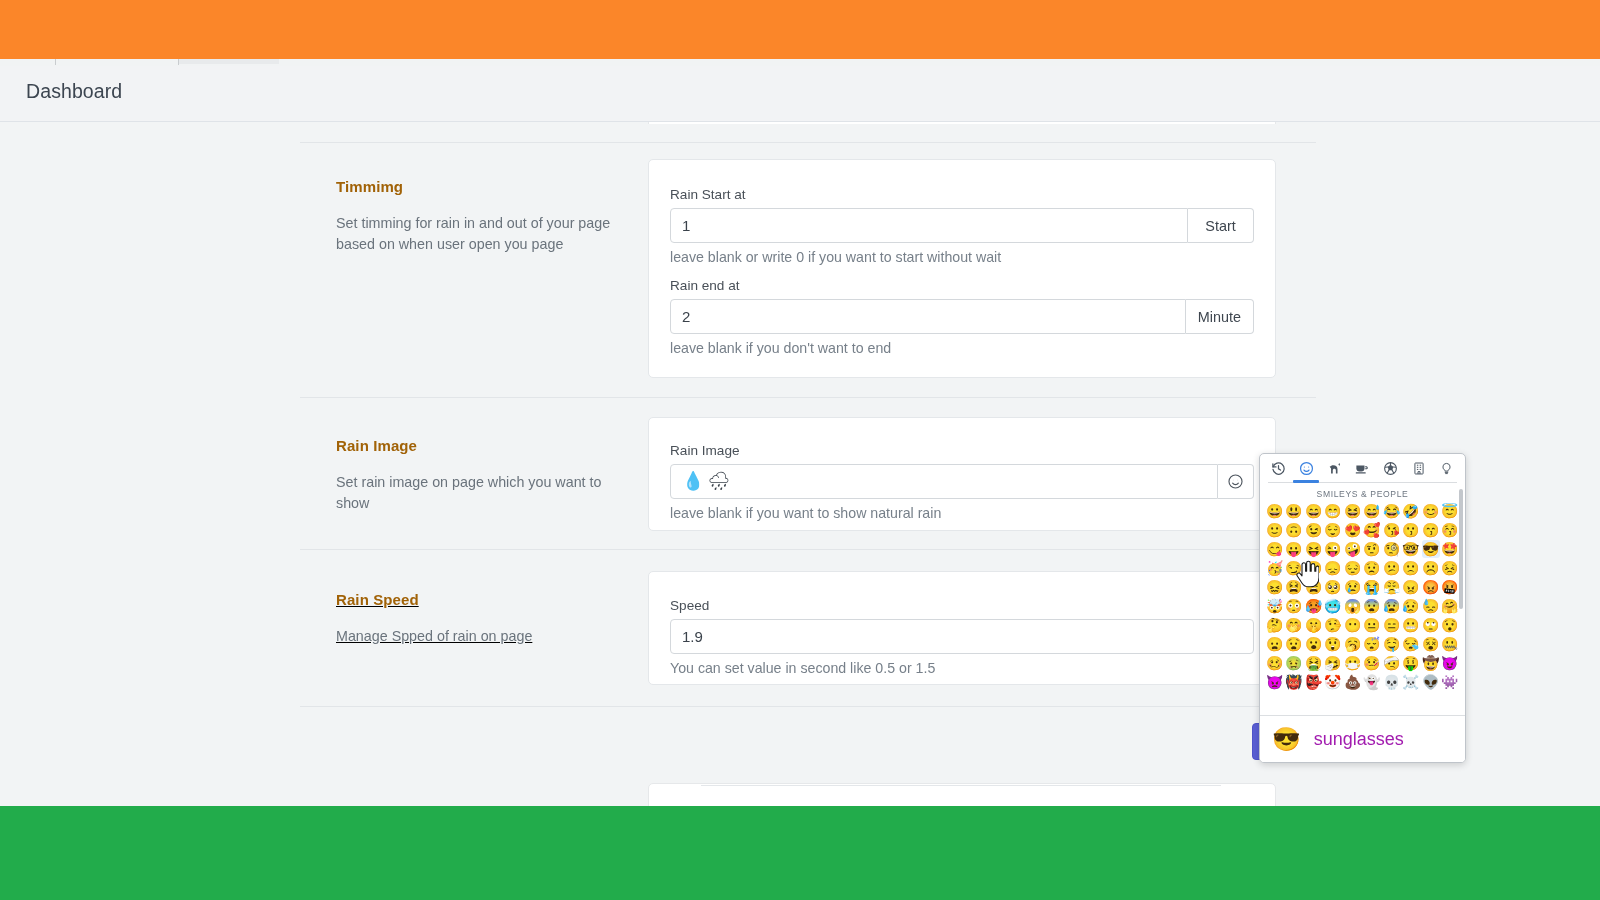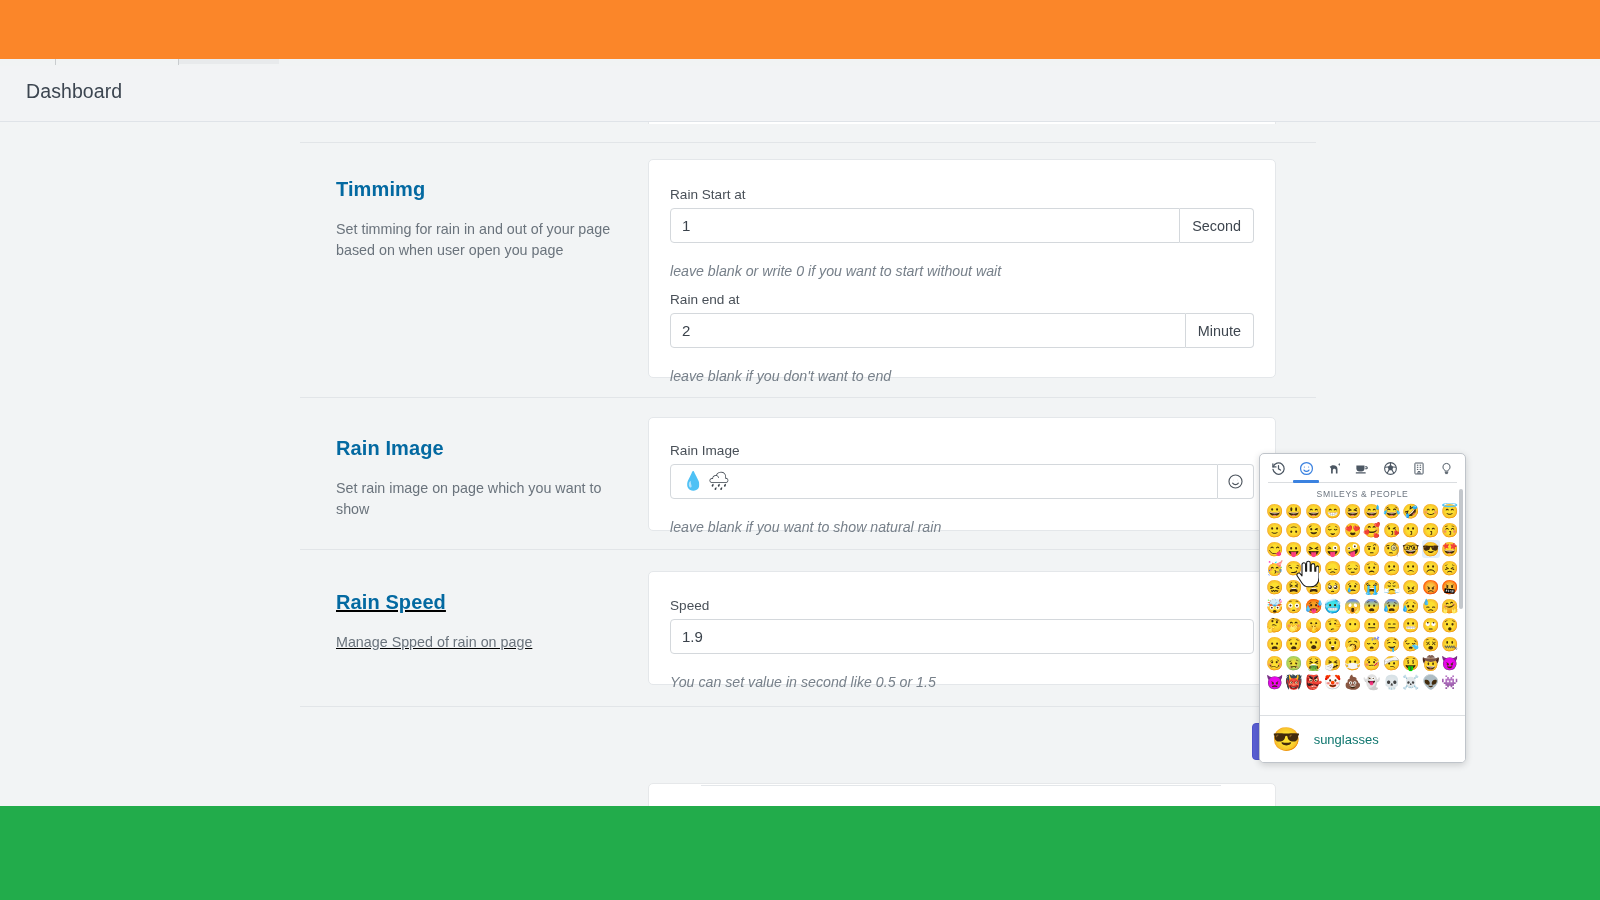--- a/index.html
+++ b/index.html
@@ -64,21 +64,21 @@
   .divider {
     position: absolute; left: 300px; width: 1016px; height: 1px;
     background: #e2e5e8;
   }
 
   .sec-label {
     position: absolute;
     width: 300px;
   }
   .sec-title {
-    font-size: 20px; font-weight: 700; color: #0369a1;
+    font-size: 15px; font-weight: 700; color: #a16207;
     margin: 0 0 18px 0; letter-spacing: .1px;
   }
   .sec-desc {
     font-size: 14.3px; color: #6a737c; line-height: 21px;
     margin: 0;
   }
 
   .card {
     position: absolute;
     background: #ffffff;
@@ -118,21 +118,21 @@
     height: 35px;
     width: 36px;
     border: 1px solid #d4d8dc;
     border-left: none;
     border-radius: 0 4px 4px 0;
     background: #fff;
     display: flex; align-items: center; justify-content: center;
     cursor: pointer;
   }
   .hint {
-    font-size: 14.2px; color: #77808a; margin-top: 20px; display: block; font-style: italic;
+    font-size: 14.2px; color: #77808a; margin-top: 6px; display: block;
   }
   .emoji-val {
     font-size: 18px; letter-spacing: 3px; line-height: 33px;
   }
 
   
   .card-partial-bottom {
     position: absolute; left: 648px; top: 783px;
     width: 628px; height: 30px;
     background: #ffffff;
@@ -247,21 +247,21 @@
   }
   .picker-preview {
     height: 47px;
     border-top: 1px solid #dcdfe2;
     display: flex; align-items: center;
     padding: 0 12px;
     gap: 13px;
     background: #fff;
   }
   .preview-emoji { font-size: 23px; line-height: 1; }
-  .preview-name { font-size: 13px; color: #0f766e; }
+  .preview-name { font-size: 18px; color: #a21caf; }
 
   
   .cursor {
     position: absolute;
     left: 1295px; top: 560px;
     z-index: 40;
     pointer-events: none;
   }
 </style>
 </head>
@@ -288,21 +288,21 @@
     <div class="sec-label" style="left:336px; top:56px;">
       <div class="sec-title">Timmimg</div>
       <div class="sec-desc">Set timming for rain in and out of your page based on when user open you page</div>
     </div>
 
     <div class="card" style="left:648px; top:37px; width:628px; height:219px;">
       <div style="padding:27px 21px 0 21px;">
         <label class="field-label">Rain Start at</label>
         <div class="input-row">
           <input class="text-input" type="text" value="1" style="">
-          <div class="addon">Second</div>
+          <div class="addon">Start</div>
         </div>
         <span class="hint">leave blank or write 0 if you want to start without wait</span>
 
         <div style="height:13px;"></div>
 
         <label class="field-label">Rain end at</label>
         <div class="input-row">
           <input class="text-input" type="text" value="2" style="">
           <div class="addon">Minute</div>
         </div>

